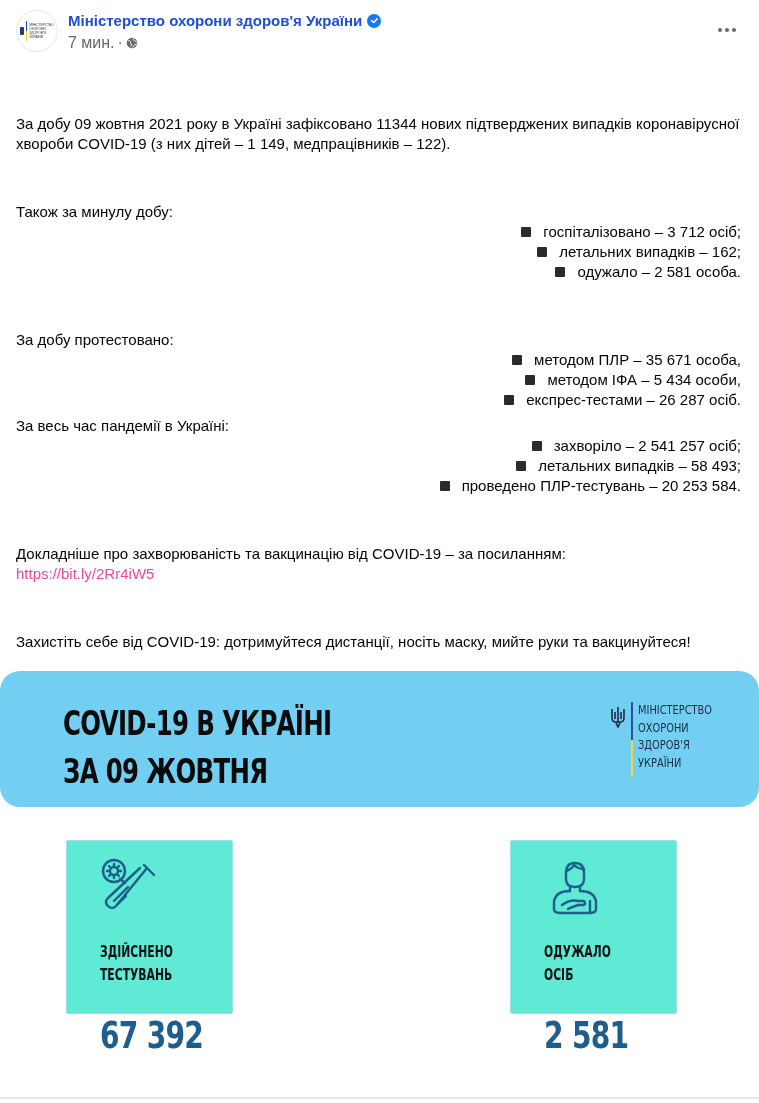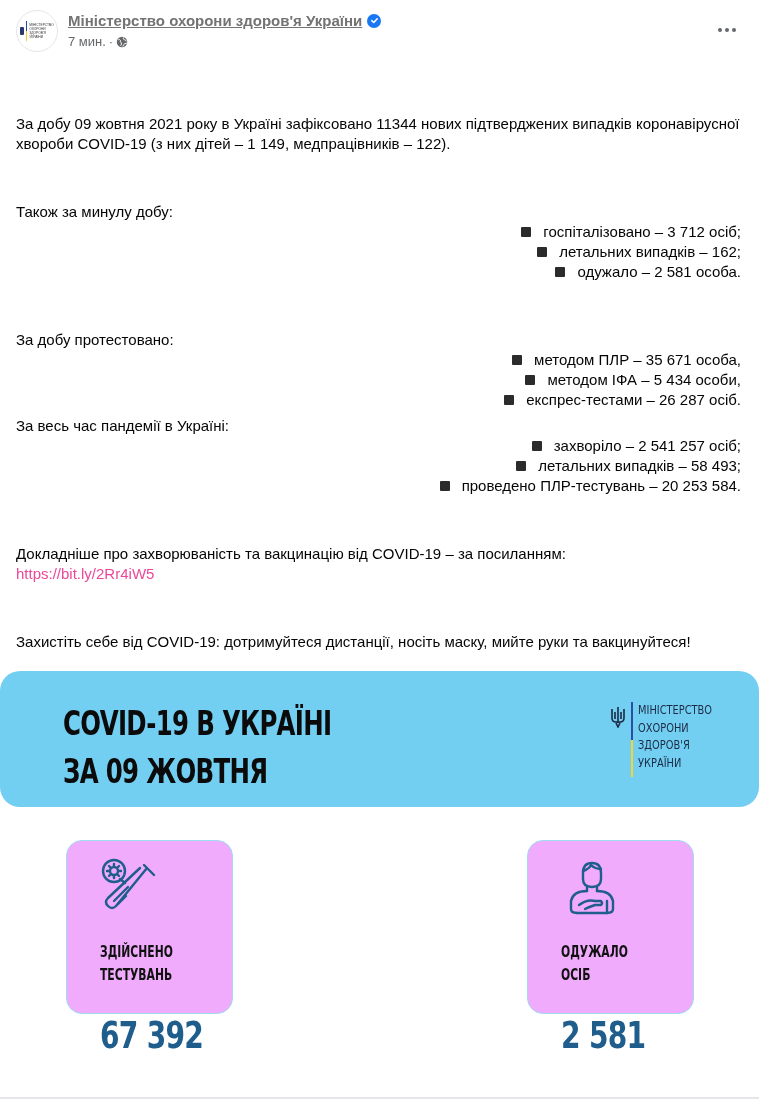--- a/index.html
+++ b/index.html
@@ -7,43 +7,43 @@
     body { font-family: "Liberation Sans", "DejaVu Sans", sans-serif; color: #050505; position: relative; }
 
     .post-header { position: absolute; left: 0; top: 0; width: 759px; height: 60px; }
     .avatar { position: absolute; left: 16px; top: 10px; width: 42px; height: 42px; border-radius: 50%; border: 1px solid #e4e6eb; background: #fff; overflow: hidden; display: flex; align-items: center; justify-content: center; }
     .avatar .av-inner { display: flex; align-items: center; gap: 2px; }
     .avatar .av-tryzub { width: 4px; height: 8px; background: #2a3b6b; border-radius: 1px; }
     .avatar .av-bar { width: 1px; height: 20px; background: linear-gradient(#1d4ca6 50%, #f3d02f 50%); }
     .avatar .av-text { font-size: 3.3px; line-height: 4.2px; color: #333; font-family: "Liberation Sans", sans-serif; }
 
     .page-name-row { position: absolute; left: 68px; top: 12px; display: flex; align-items: center; gap: 5px; }
-    .page-name { font-size: 15px; font-weight: bold; color: #737373; text-decoration: underline; }
+    .page-name { font-size: 15px; font-weight: bold; color: #1d4ed8; }
     .verified { width: 14px; height: 14px; border-radius: 50%; background: #1877f2; display: flex; align-items: center; justify-content: center; }
     .verified svg { width: 9px; height: 9px; }
-    .meta-row { position: absolute; left: 68px; top: 34px; display: flex; align-items: center; gap: 3px; font-size: 13px; color: #65676b; justify-content: center; }
+    .meta-row { position: absolute; left: 68px; top: 34px; display: flex; align-items: center; gap: 3px; font-size: 16px; color: #65676b; justify-content: center; }
     .globe { width: 12px; height: 12px; display: inline-block; }
     .more-btn { position: absolute; right: 20px; top: 20px; width: 24px; height: 20px; display: flex; align-items: center; justify-content: center; gap: 3px; cursor: pointer; }
     .more-btn span { width: 4px; height: 4px; border-radius: 50%; background: #65676b; }
 
     .post-body { position: absolute; left: 16px; top: 66px; width: 725px; font-size: 15px; line-height: 20px; color: #050505; }
     .para { margin-bottom: 6px; margin-top: 48px; }
     .bullet-line { display: flex; align-items: center; justify-content: flex-end; }
     .bullet { display: inline-block; width: 10px; height: 10px; background: #2b2b2b; border-radius: 1px; margin: 0 12px 0 3px; flex-shrink: 0; }
     .link { color: #ec4899; cursor: pointer; }
 
     .banner { position: absolute; left: 0; top: 671px; width: 759px; height: 136px; background: #73cff2; border-radius: 20px; }
     .banner-title { position: absolute; left: 63px; top: 28px; font-family: "DejaVu Sans", sans-serif; font-weight: bold; font-size: 34px; line-height: 48px; color: #0b0b0b; letter-spacing: -1px; transform: scaleX(0.72); transform-origin: left top; white-space: nowrap; }
     .banner-logo { position: absolute; left: 610px; top: 31px; display: flex; align-items: flex-start; gap: 5px; }
     .tryzub { width: 16px; height: 22px; margin-top: 4px; }
     .logo-bar { width: 2px; height: 75px; background: linear-gradient(#2a4fa2 50%, #f4d535 50%); }
     .logo-text { font-family: "DejaVu Sans", sans-serif; font-size: 12px; line-height: 17.5px; color: #1b2a44; transform: scaleX(0.82); transform-origin: left top; white-space: nowrap; }
 
     .stats { position: absolute; left: 0; top: 807px; width: 759px; height: 290px; background: #ffffff; }
-    .card { position: absolute; top: 33px; width: 167px; height: 174px; border: 1.5px solid #9fdcf0; border-radius: 16px; background: #f0abfc; }
+    .card { position: absolute; top: 33px; width: 167px; height: 174px; border: 1.5px solid #9fdcf0; border-radius: 2px; background: #5eead4; }
     .card-icon { position: absolute; left: 33px; top: 16px; width: 62px; height: 62px; }
     .card-label { position: absolute; left: 33px; top: 100px; font-family: "DejaVu Sans", sans-serif; font-weight: bold; font-size: 15px; line-height: 23px; color: #111; transform: scaleX(0.72); transform-origin: left top; white-space: nowrap; }
     .card-value { position: absolute; left: 33px; font-family: "DejaVu Sans", sans-serif; font-weight: bold; font-size: 38px; line-height: 40px; color: #1e5d8c; transform: scaleX(0.74); transform-origin: left top; white-space: nowrap; letter-spacing: -1px; }
 
     .bottom-divider { position: absolute; left: 0; top: 1097px; width: 759px; height: 2px; background: #e4e6eb; }
   </style>
 </head>
 <body>
 
 <div class="post-header">
@@ -175,21 +175,21 @@
       <path d="M14 44 l14 -14 M18 47 l8 -8"></path>
     </svg>
     <div class="card-label">
       <div>ЗДІЙСНЕНО</div>
       <div>ТЕСТУВАНЬ</div>
     </div>
     <div class="card-value" style="top:174px;">67 392</div>
   </div>
 
 
-  <div class="card" style="left:527px;">
+  <div class="card" style="left:510px;">
     <svg class="card-icon" viewBox="0 0 62 62" fill="none" stroke="#1e5d8c" stroke-width="2.4" stroke-linecap="round" stroke-linejoin="round">
       <path d="M22 16 Q22 6 31 6 Q40 6 40 16 L40 22 Q40 30 31 30 Q22 30 22 22 Z"></path>
       <path d="M22 14 Q28 12 30 8 Q34 12 40 12"></path>
       <path d="M26 30 L26 34 M36 30 L36 34"></path>
       <path d="M26 34 Q12 34 10 44 L10 52 Q10 56 16 56"></path>
       <path d="M36 34 Q50 34 52 44 L52 52 Q52 56 46 56 L46 44"></path>
       <path d="M16 56 L46 56"></path>
       <path d="M18 48 Q26 42 34 44 L40 44 Q42 46 40 48 L34 48 Q28 50 24 52"></path>
     </svg>
     <div class="card-label">

